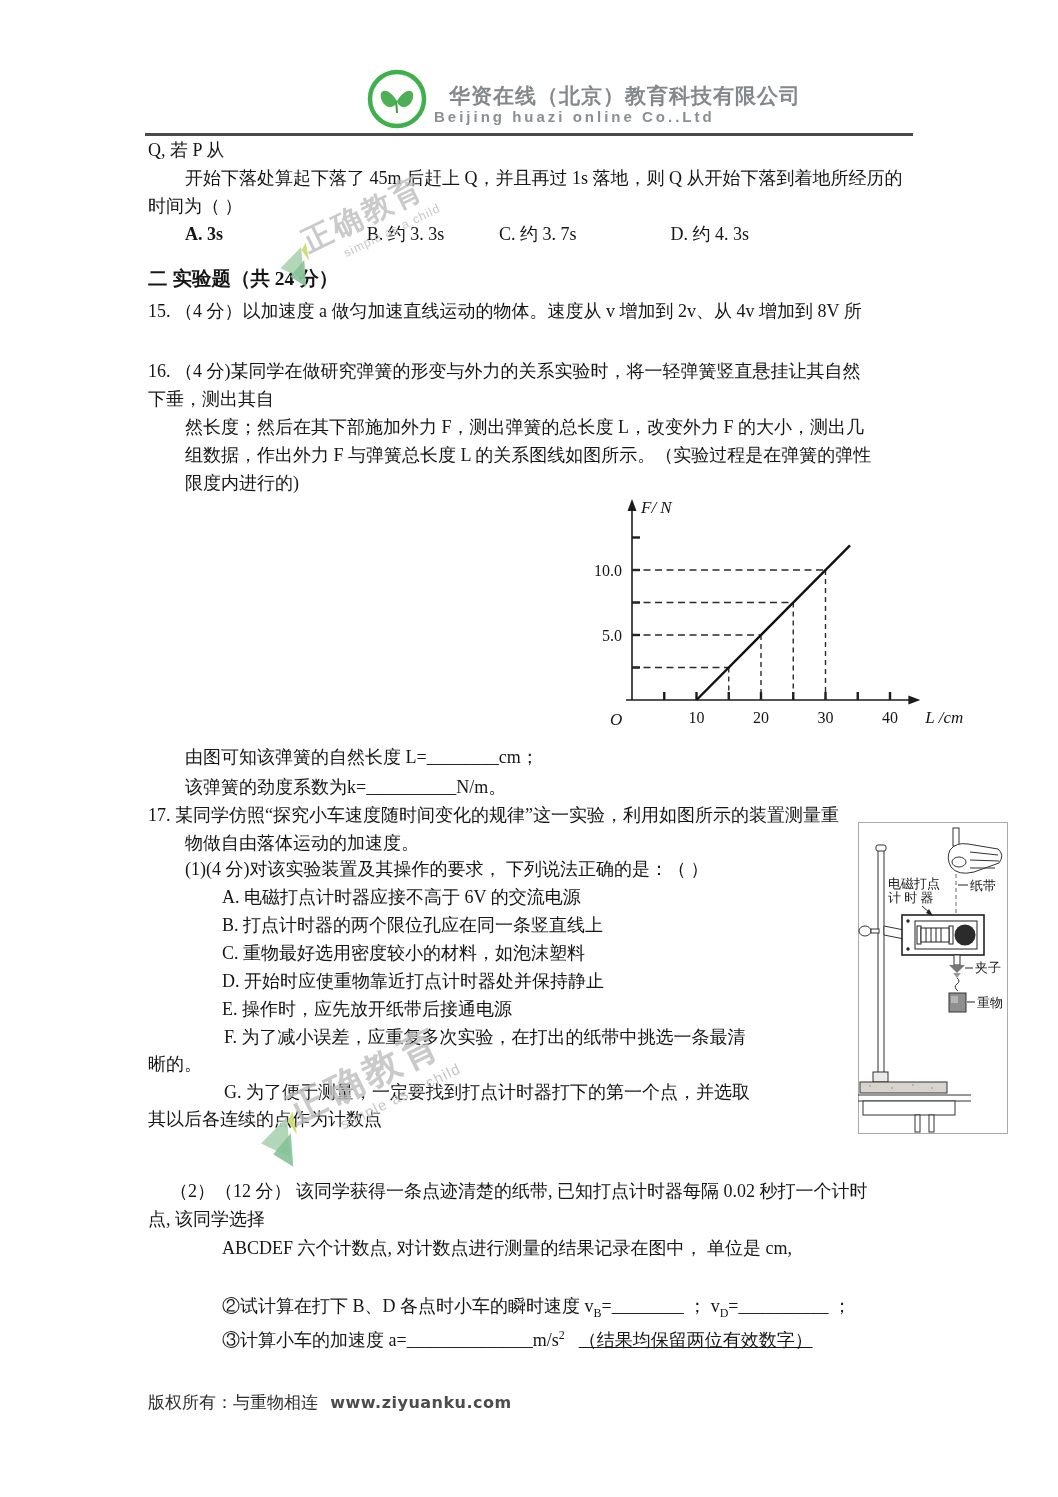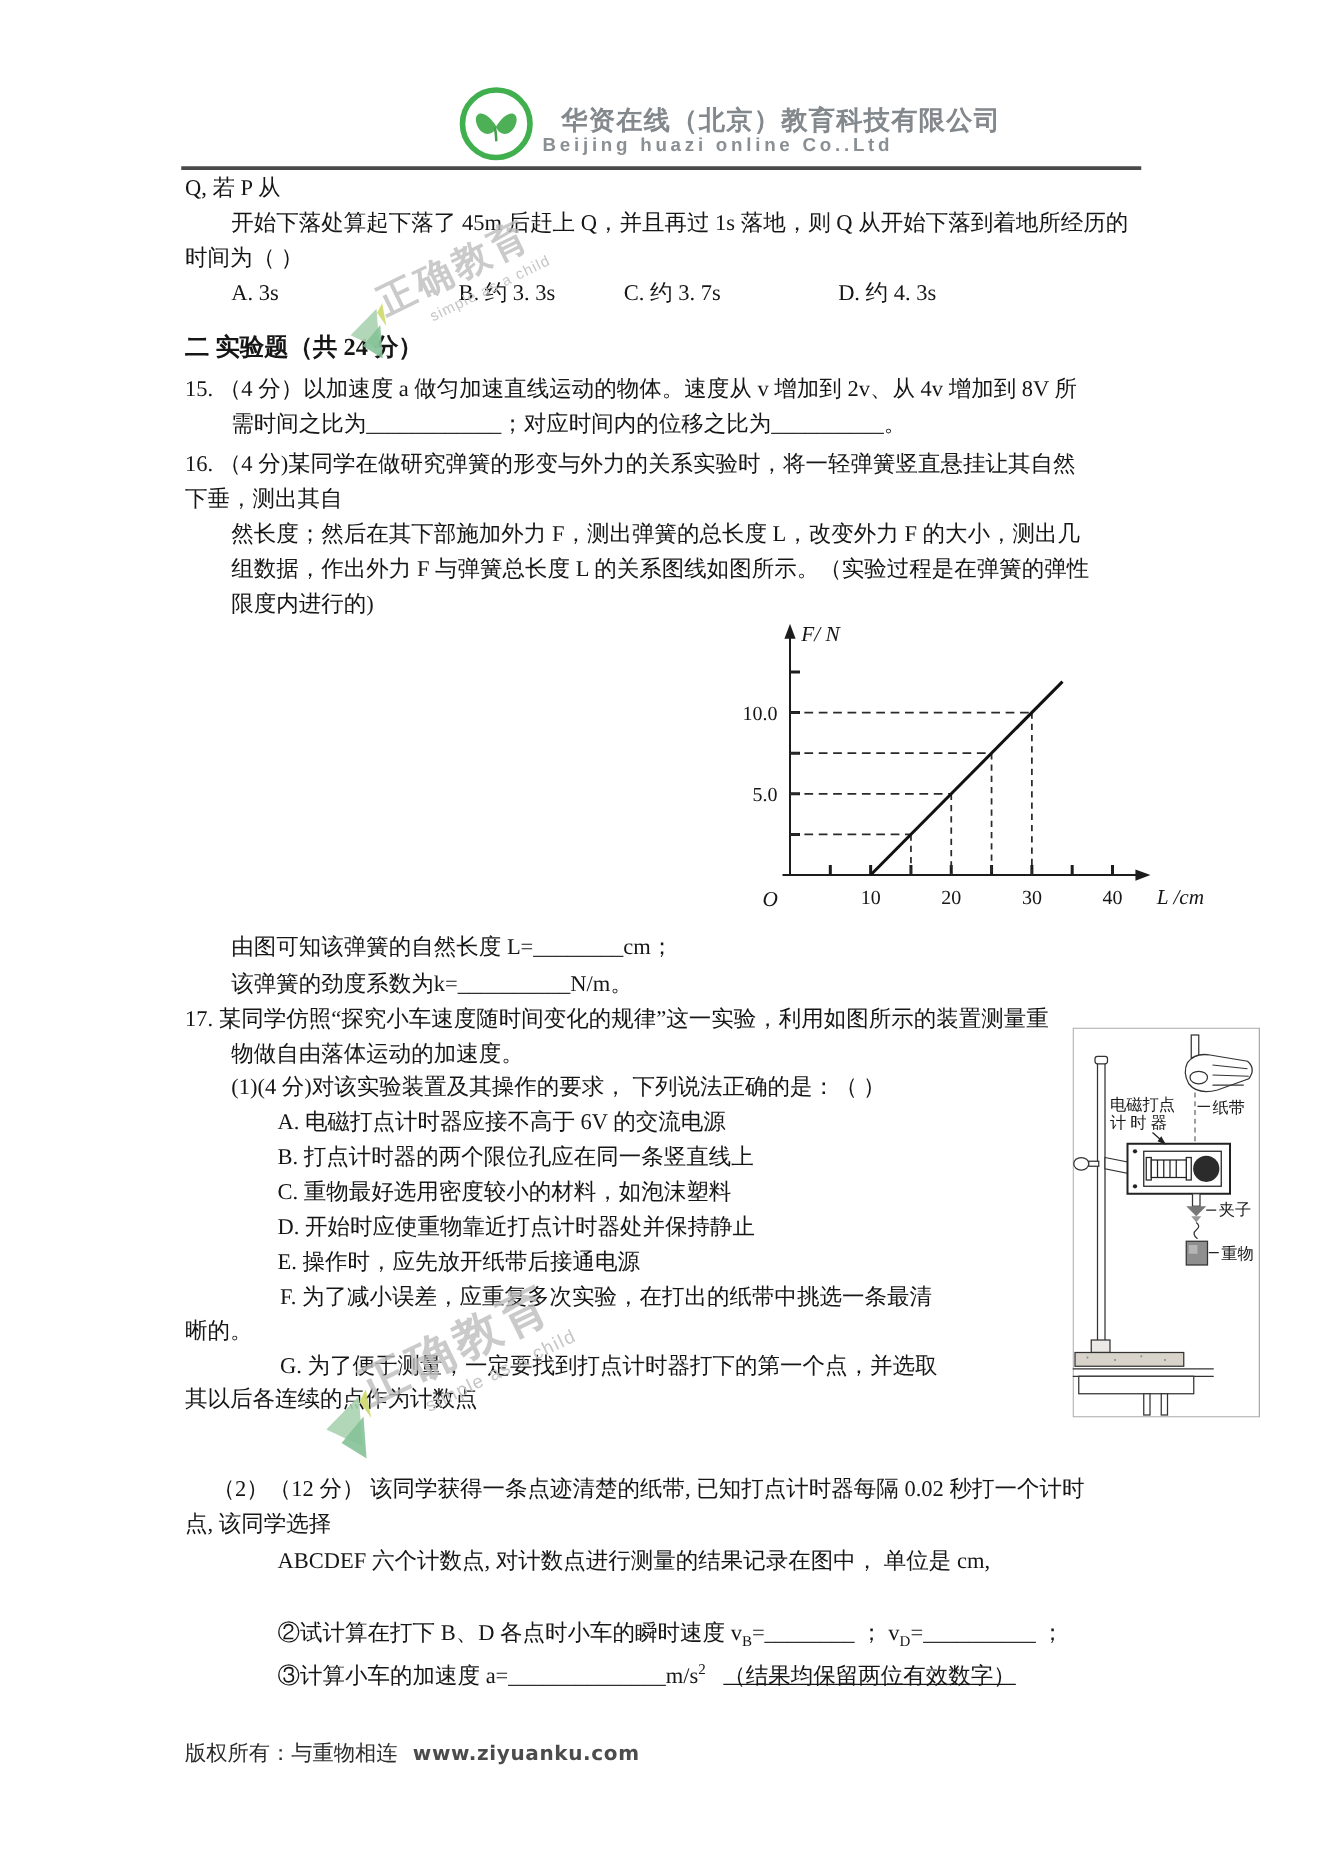--- a/index.html
+++ b/index.html
@@ -21,21 +21,21 @@
   .co-en {
     position:absolute; left:434px; top:108px;
     font-size:15px; font-weight:bold; color:#8a8f94; letter-spacing:3px;
     font-family:"Liberation Sans","DejaVu Sans",sans-serif;
   }
   .head-rule { position:absolute; left:145px; top:133px; width:768px; height:3px; background:#4a4a4a; }
   
   .tl { position:absolute; white-space:nowrap; font-size:18px; line-height:22px; }
   .bold { font-weight:bold; font-size:19.5px; }
   .opt-row span { display:inline-block; }
-  .opt-a { width:127px; } .opt-b { width:178px;text-align:center; } .opt-c { width:167px; }
+  .opt-a { width:127px;font-weight:bold; } .opt-b { width:178px;text-align:center; } .opt-c { width:167px; }
   .sub { vertical-align:sub; font-size:12px; }
   .sup { vertical-align:super; font-size:12px; }
   .ul  { text-decoration:underline; margin-left:14px; }
   
   #chart { position:absolute; left:580px; top:492px; }
   
   #figure { position:absolute; left:858px; top:822px; }
   
   .wm { position:absolute; width:210px; height:95px; transform-origin:left top; pointer-events:none; }
   .wm-leaf { position:absolute; left:0; top:26px; }
@@ -76,21 +76,20 @@
   <div class="tl opt-row" style="left:185px;top:223px">
     <span class="opt-a">A. 3s</span>
     <span class="opt-b">B. 约 3. 3s</span>
     <span class="opt-c">C. 约 3. 7s</span>
     <span>D. 约 4. 3s</span>
   </div>
 
   <div class="tl bold" style="left:148px;top:268px">二 实验题（共 24 分）</div>
 
   <div class="tl" style="left:148px;top:300px">15. （4 分）以加速度 a 做匀加速直线运动的物体。速度从 v 增加到 2v、从 4v 增加到 8V 所</div>
-  <div class="tl" style="left:185px;top:328px">需时间之比为____________；对应时间内的位移之比为__________。</div>
 
   <div class="tl" style="left:148px;top:360px">16. （4 分)某同学在做研究弹簧的形变与外力的关系实验时，将一轻弹簧竖直悬挂让其自然</div>
   <div class="tl" style="left:148px;top:388px">下垂，测出其自</div>
   <div class="tl" style="left:185px;top:416px">然长度；然后在其下部施加外力 F，测出弹簧的总长度 L，改变外力 F 的大小，测出几</div>
   <div class="tl" style="left:185px;top:444px">组数据，作出外力 F 与弹簧总长度 L 的关系图线如图所示。（实验过程是在弹簧的弹性</div>
   <div class="tl" style="left:185px;top:472px">限度内进行的)</div>
 
   <svg id="chart" width="440" height="255" viewBox="0 0 440 255">
       <line x1="52" y1="208" x2="52" y2="16" stroke="#1c1c1c" stroke-width="1.6"></line>
       <polygon points="52,7 47.5,19 56.5,19" fill="#1c1c1c"></polygon>

